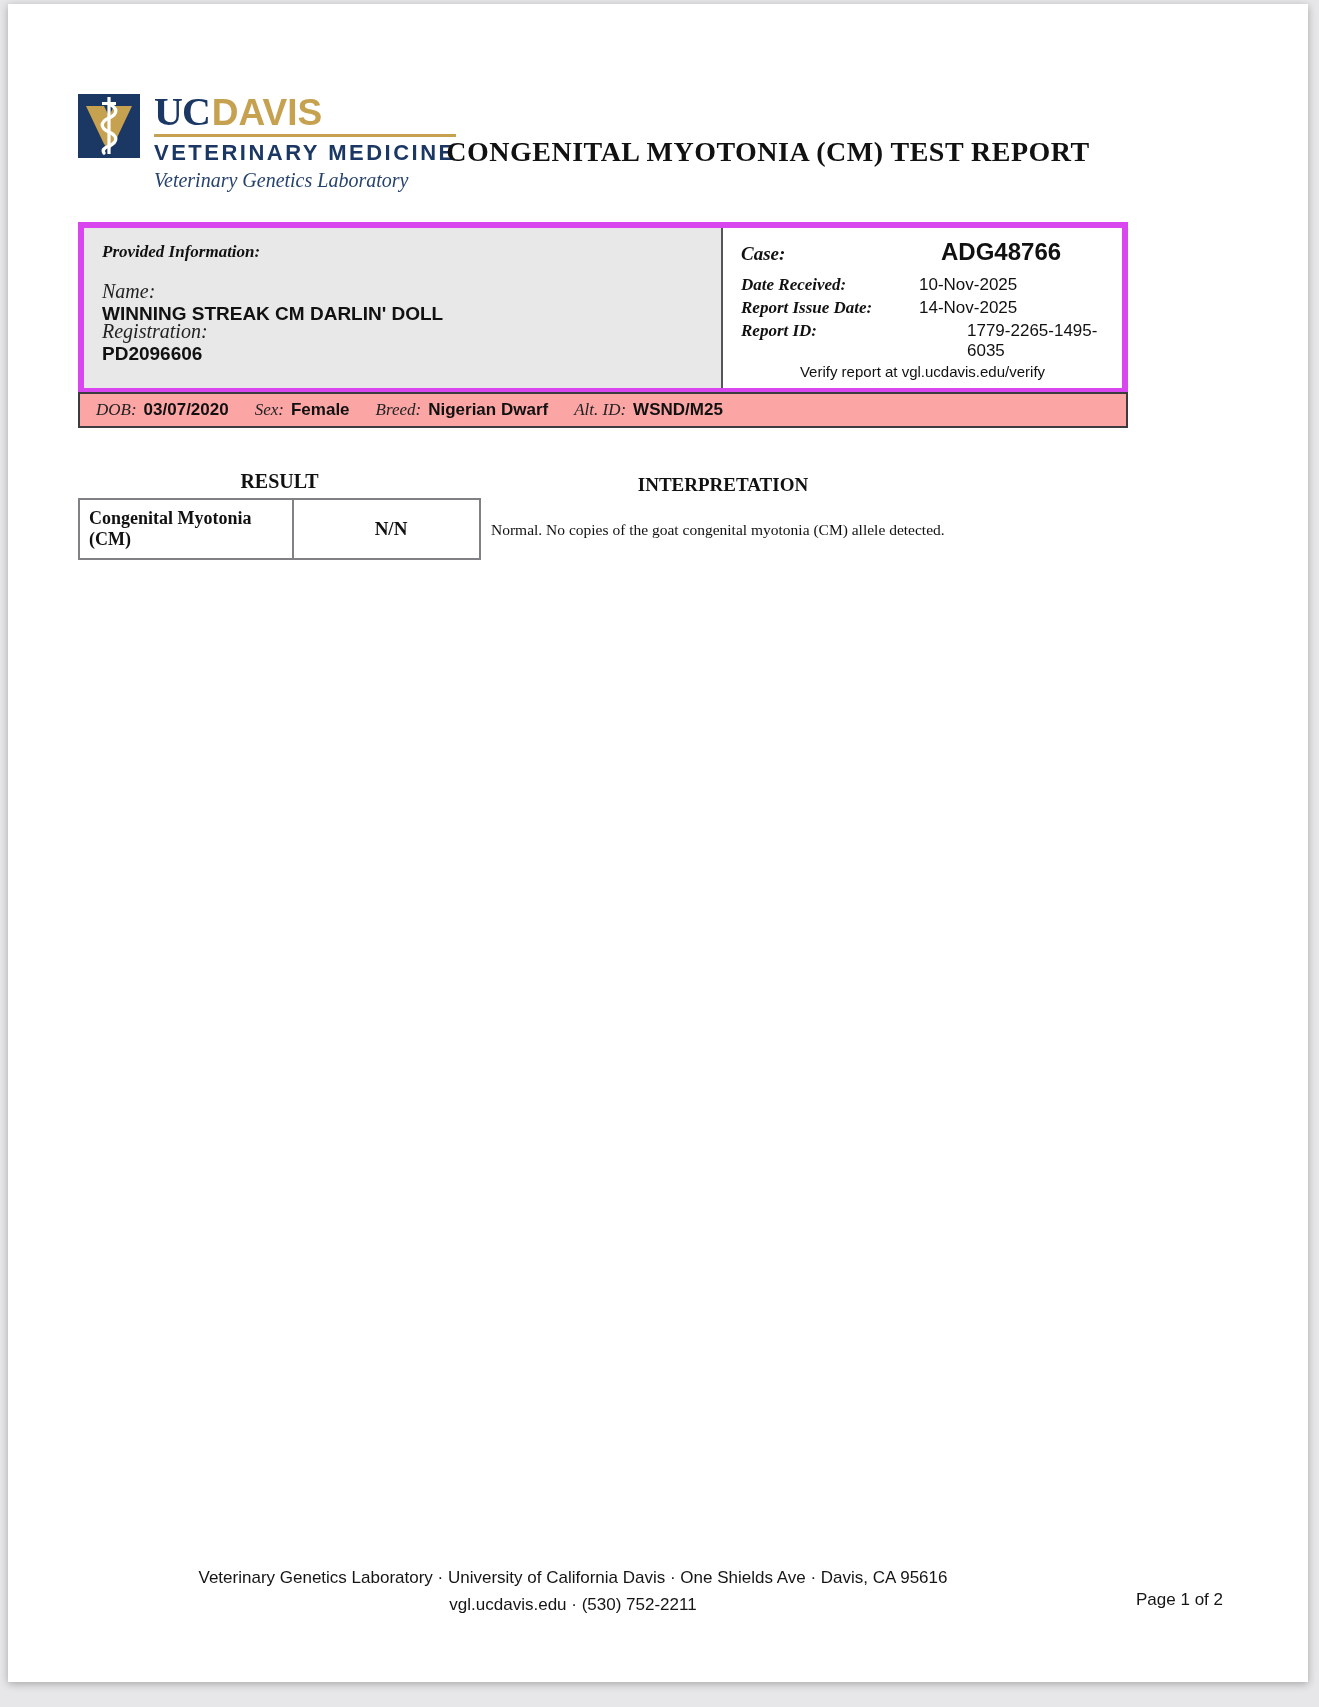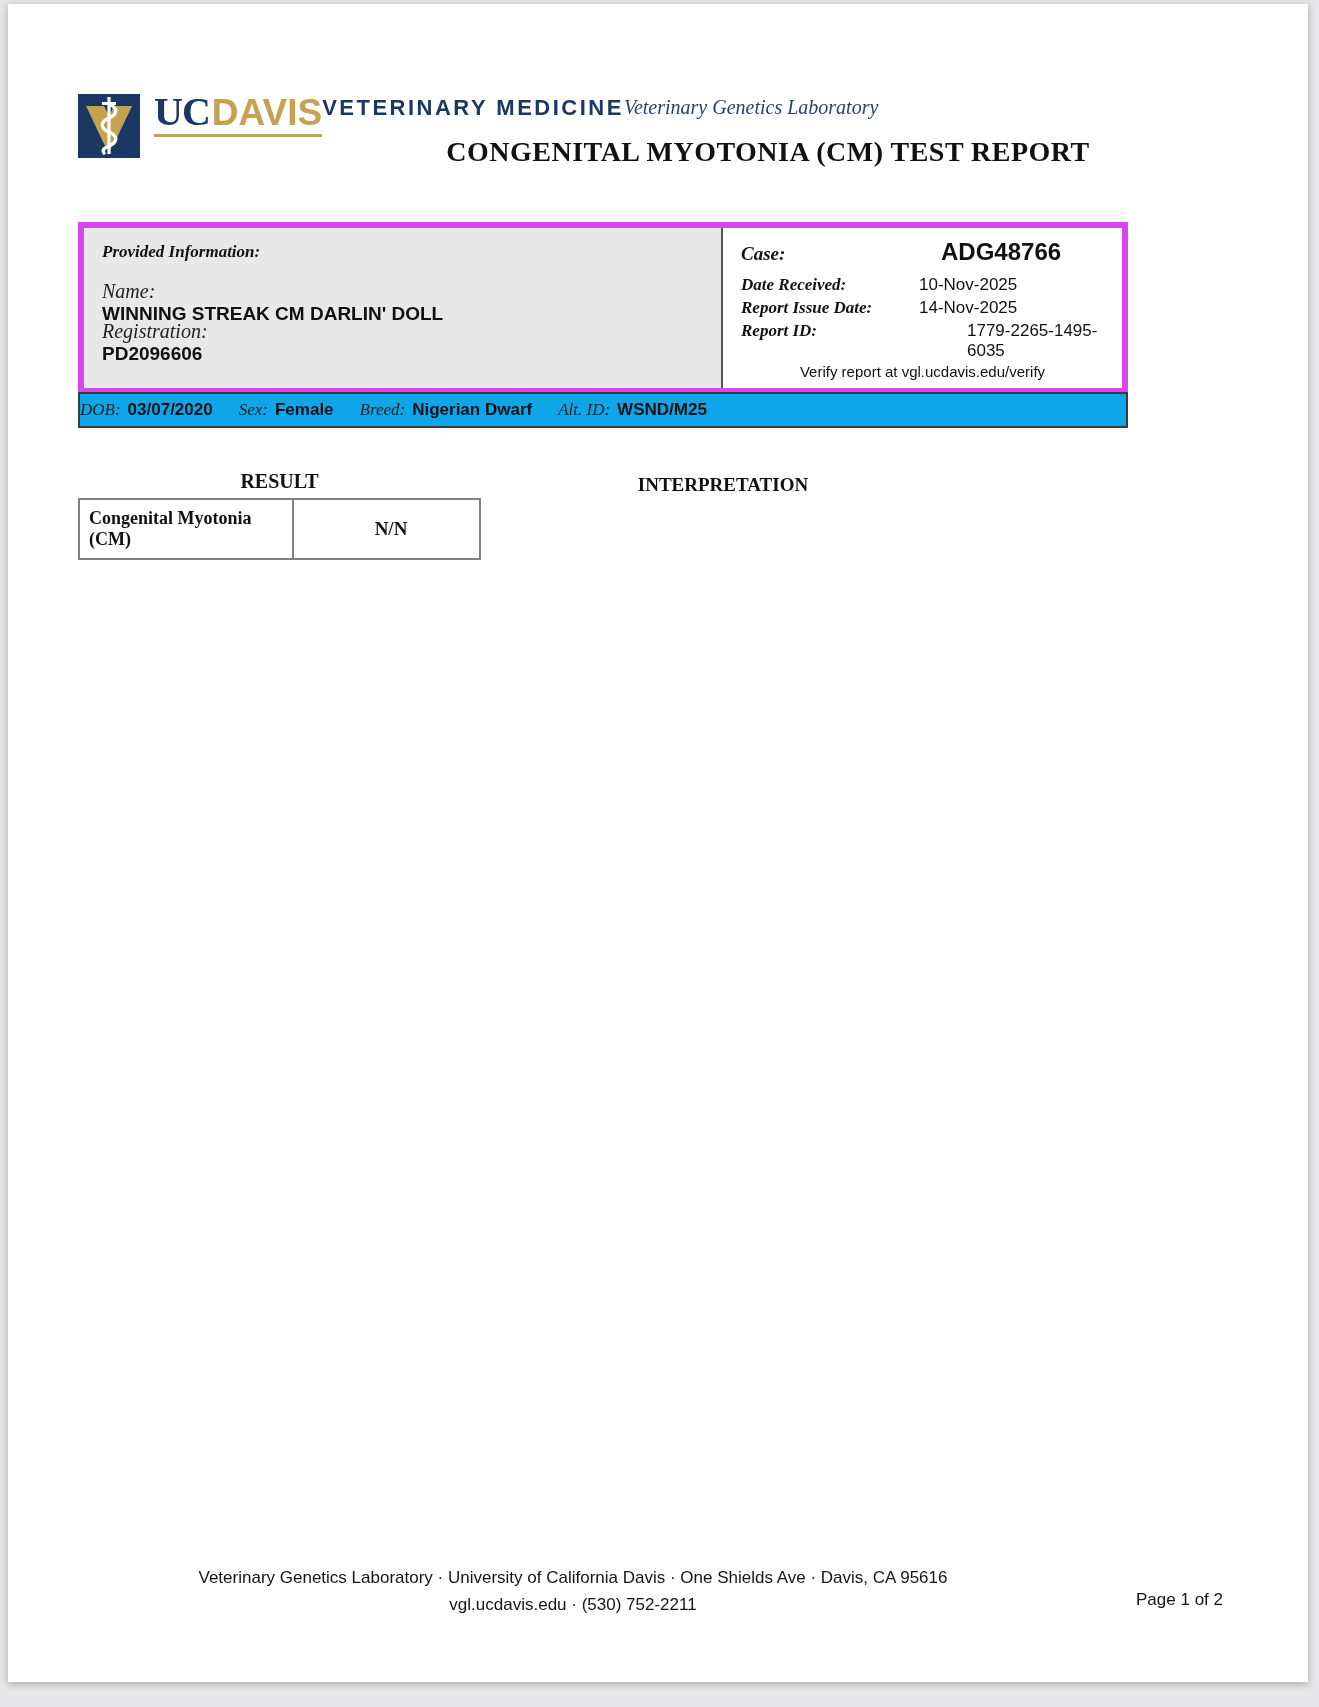--- a/index.html
+++ b/index.html
@@ -11,21 +11,21 @@
     position:relative;
   }
   .sheet{
     position:absolute;left:8px;top:4px;width:1300px;height:1678px;
     background:#ffffff;
     box-shadow:0 2px 8px rgba(0,0,0,0.28);
   }
   
   .logo{position:absolute;left:70px;top:88px;display:flex;gap:14px;align-items:flex-start;}
   .logo-icon{width:62px;height:68px;flex:0 0 auto;}
-  .logo-text{display:flex;}
+  .logo-text{display:flex;flex-direction:column;}
   .wordmark{
     display:flex;align-items:baseline;
     border-bottom:3px solid #C6A14F;
     padding-bottom:2px;line-height:1;
   }
   .wordmark .uc{
     font-family:"Liberation Serif", serif;font-weight:bold;
     font-size:40px;color:#1B3764;letter-spacing:-1px;
   }
   .wordmark .davis{
@@ -82,22 +82,22 @@
   }
   .case-row.r0{top:47px;} .case-row.r1{top:70px;} .case-row.r2{top:93px;gap:48px;}
   .case-row .c-value{font-family:"Liberation Sans", sans-serif;font-size:17px;color:#111;}
   .verify-line{
     position:absolute;left:0;right:0;bottom:8px;text-align:center;
     font-family:"Liberation Sans", sans-serif;font-size:15px;color:#111;
   }
   
   .details-bar{
     position:absolute;left:70px;top:388px;width:1050px;height:36px;
-    background:#0ea5e9;border:2px solid #3c3c40;box-sizing:border-box;
-    display:flex;align-items:center;
+    background:#fca5a5;border:2px solid #3c3c40;box-sizing:border-box;
+    display:flex;align-items:center;padding-left:16px;
   }
   .detail-item{display:flex;align-items:baseline;margin-right:26px;}
   .d-label{
     font-family:"Liberation Serif", serif;font-style:italic;
     font-size:17px;color:#222;margin-right:7px;
   }
   .d-value{
     font-family:"Liberation Sans", sans-serif;font-weight:bold;
     font-size:17px;color:#111;
   }
@@ -211,20 +211,21 @@
     </span>
   </div>
 
   <div class="result-heading">RESULT</div>
   <div class="interp-heading">INTERPRETATION</div>
 
   <div class="result-table">
     <div class="rt-cell rt-test">Congenital Myotonia (CM)</div>
     <div class="rt-cell rt-result">N/N</div>
   </div>
+  <div class="interp-text">Normal. No copies of the goat congenital myotonia (CM) allele detected.</div>
 
   <div class="footer">
     <div>Veterinary Genetics Laboratory · University of California Davis · One Shields Ave · Davis, CA 95616</div>
     <div>vgl.ucdavis.edu · (530) 752-2211</div>
   </div>
   <div class="page-num">Page 1 of 2</div>
 
 </div>
 
 </body></html>

